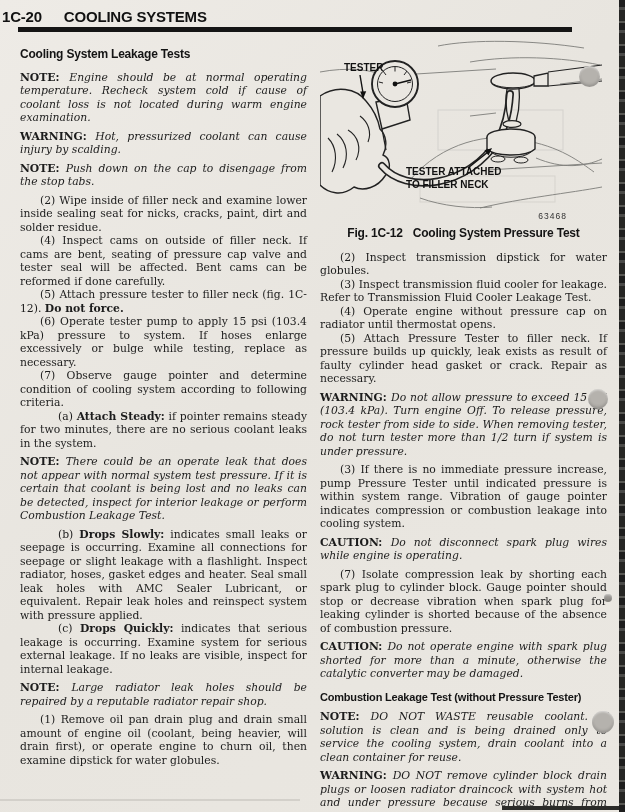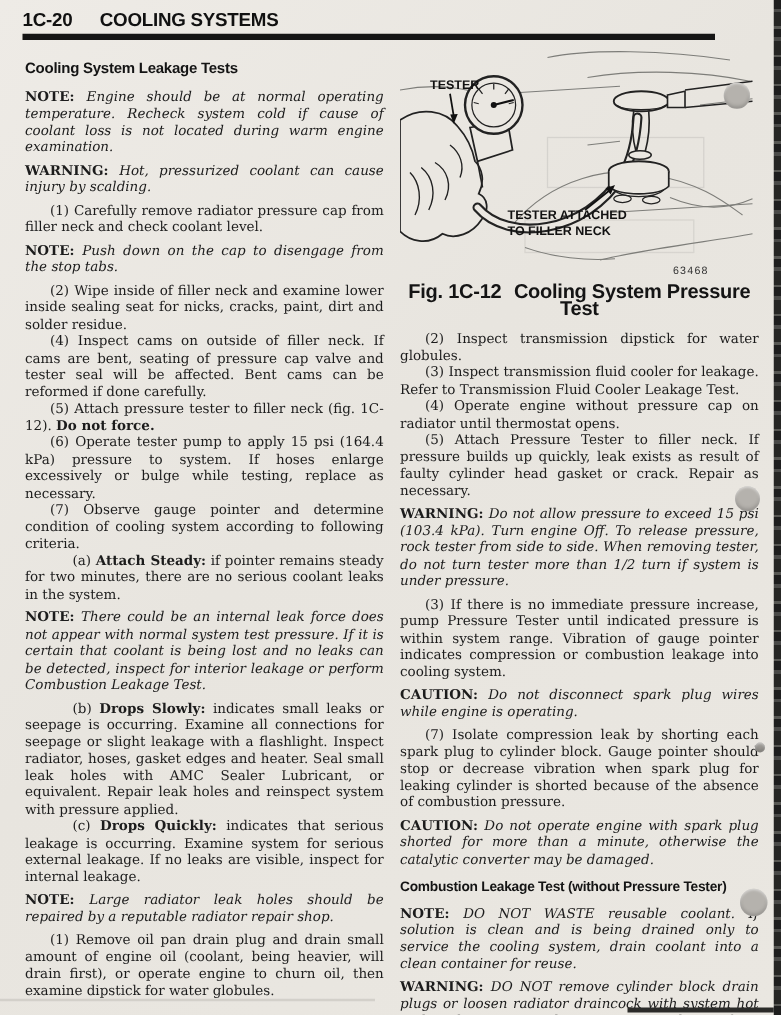--- a/index.html
+++ b/index.html
@@ -2,42 +2,42 @@
 <html><head>
 <meta charset="utf-8">
 <style>
   html,body{margin:0;padding:0;}
   .page{
     position:relative; width:625px; height:812px; overflow:hidden;
     background:linear-gradient(135deg,#eeebe6 0%,#e8e5df 45%,#eae7e1 100%);
     font-family:"DejaVu Serif", serif; color:#1c1c1c;
   }
   
-  .hdr{position:absolute; left:18px; top:8px; font-family:"Liberation Sans",sans-serif;
+  .hdr{position:absolute; left:2px; top:8px; font-family:"Liberation Sans",sans-serif;
        font-weight:bold; font-size:15px; letter-spacing:-0.2px; color:#111; white-space:nowrap;}
   .hdr .title{margin-left:22px;}
   .hdr-rule{position:absolute; left:18px; top:27px; width:554px; height:5px; background:#151515;}
   
   .col{position:absolute; width:287px; font-size:10.8px; line-height:13.5px;}
   .col-left{left:20px; top:48px;}
   .col-right{left:320px; top:38px;}
   .col-heading{font-family:"Liberation Sans",sans-serif; font-weight:bold; font-size:12px;
                letter-spacing:-0.2px; margin:0 0 9px 0; color:#141414;}
   .para{text-align:justify; margin:0;}
   .p-note{margin:5px 0;}
   .p-num{text-indent:20px;}
   .p-sub{text-indent:38px;}
   .p-subhead{font-family:"Liberation Sans",sans-serif; font-weight:bold; font-size:11px;
              letter-spacing:-0.2px; margin:10px 0 6px 0; text-align:left; color:#141414;}
   .r-p{} .r-b{font-weight:bold;} .r-i{font-style:italic;}
   
   .figure-wrap{position:relative; width:287px;}
   .fig-num{font-family:"Liberation Sans",sans-serif; font-size:8.5px; letter-spacing:1px;
            text-align:right; padding-right:40px; color:#333; margin-top:-4px;}
-  .fig-caption{font-family:"Liberation Sans",sans-serif; font-weight:bold; font-size:16px;
+  .fig-caption{font-family:"Liberation Sans",sans-serif; font-weight:bold; font-size:12px;
                letter-spacing:-0.2px; text-align:center; margin:4px 0 10px 0; color:#141414;}
   .fig-caption .cap-title{margin-left:10px;}
   
   .punch{position:absolute; border-radius:50%; background:#b5b2ad;
          box-shadow:inset 0 -2px 3px rgba(0,0,0,.18), inset 0 1px 2px rgba(255,255,255,.55);}
   .punch1{left:579px; top:66px; width:21px; height:21px;}
   .punch2{left:588px; top:389px; width:20px; height:20px;}
   .punch3{left:604px; top:594px; width:8px; height:8px; background:#9b9893;}
   .punch4{left:592px; top:711px; width:22px; height:22px;}
   .edge-strip{position:absolute; right:0; top:0; width:6px; height:812px;
@@ -53,29 +53,28 @@
   <div class="hdr">
     <span>1C-20</span><span class="title">COOLING SYSTEMS</span>
   </div>
   <div class="hdr-rule"></div>
 
   <div class="col col-left">
     <div class="col-heading">Cooling System Leakage Tests</div>
     <div id="left-paras">
         <div class="para p-note"><span class="r-b">NOTE: </span><span class="r-i">Engine should be at normal operating temperature. Recheck system cold if cause of coolant loss is not located during warm engine examination.</span></div>
         <div class="para p-note"><span class="r-b">WARNING: </span><span class="r-i">Hot, pressurized coolant can cause injury by scalding.</span></div>
-        <div class="para p-num"><span class="r-p">(1) Carefully remove radiator pressure cap from filler neck and check coolant level.</span></div>
         <div class="para p-note"><span class="r-b">NOTE: </span><span class="r-i">Push down on the cap to disengage from the stop tabs.</span></div>
         <div class="para p-num"><span class="r-p">(2) Wipe inside of filler neck and examine lower inside sealing seat for nicks, cracks, paint, dirt and solder residue.</span></div>
         <div class="para p-num"><span class="r-p">(4) Inspect cams on outside of filler neck. If cams are bent, seating of pressure cap valve and tester seal will be affected. Bent cams can be reformed if done carefully.</span></div>
         <div class="para p-num"><span class="r-p">(5) Attach pressure tester to filler neck (fig. 1C-12). </span><span class="r-b">Do not force.</span></div>
-        <div class="para p-num"><span class="r-p">(6) Operate tester pump to apply 15 psi (164.4 kPa) pressure to system. If hoses enlarge excessively or bulge while testing, replace as necessary.</span></div>
+        <div class="para p-num"><span class="r-p">(6) Operate tester pump to apply 15 psi (103.4 kPa) pressure to system. If hoses enlarge excessively or bulge while testing, replace as necessary.</span></div>
         <div class="para p-num"><span class="r-p">(7) Observe gauge pointer and determine condition of cooling system according to following criteria.</span></div>
         <div class="para p-sub"><span class="r-p">(a) </span><span class="r-b">Attach Steady:</span><span class="r-p"> if pointer remains steady for two minutes, there are no serious coolant leaks in the system.</span></div>
-        <div class="para p-note"><span class="r-b">NOTE: </span><span class="r-i">There could be an internal leak force does not appear with normal system test pressure. If it is certain that coolant is being lost and no leaks can be detected, inspect for interior leakage or perform Combustion Leakage Test.</span></div>
+        <div class="para p-note"><span class="r-b">NOTE: </span><span class="r-i">There could be an operate leak that does not appear with normal system test pressure. If it is certain that coolant is being lost and no leaks can be detected, inspect for interior leakage or perform Combustion Leakage Test.</span></div>
         <div class="para p-sub"><span class="r-p">(b) </span><span class="r-b">Drops Slowly:</span><span class="r-p"> indicates small leaks or seepage is occurring. Examine all connections for seepage or slight leakage with a flashlight. Inspect radiator, hoses, gasket edges and heater. Seal small leak holes with AMC Sealer Lubricant, or equivalent. Repair leak holes and reinspect system with pressure applied.</span></div>
         <div class="para p-sub"><span class="r-p">(c) </span><span class="r-b">Drops Quickly:</span><span class="r-p"> indicates that serious leakage is occurring. Examine system for serious external leakage. If no leaks are visible, inspect for internal leakage.</span></div>
         <div class="para p-note"><span class="r-b">NOTE: </span><span class="r-i">Large radiator leak holes should be repaired by a reputable radiator repair shop.</span></div>
         <div class="para p-num"><span class="r-p">(1) Remove oil pan drain plug and drain small amount of engine oil (coolant, being heavier, will drain first), or operate engine to churn oil, then examine dipstick for water globules.</span></div>
       </div>
   </div>
 
   <div class="col col-right">
     <div class="figure-wrap">
       <svg width="287" height="172" viewBox="0 0 287 172">

